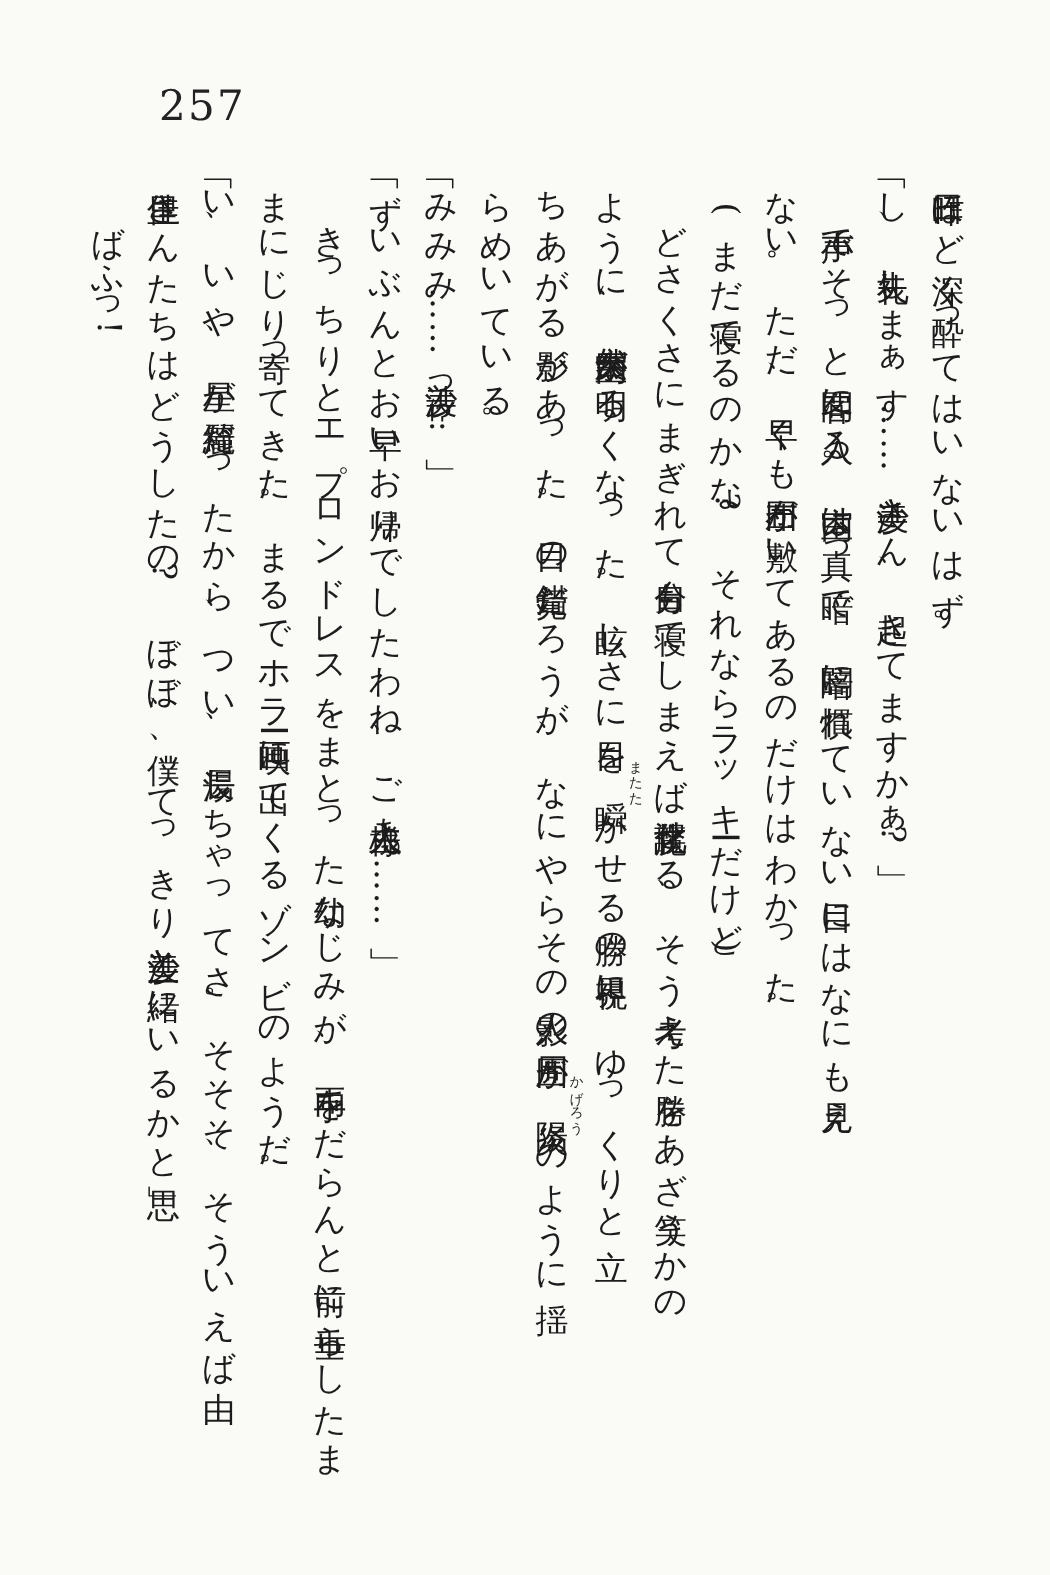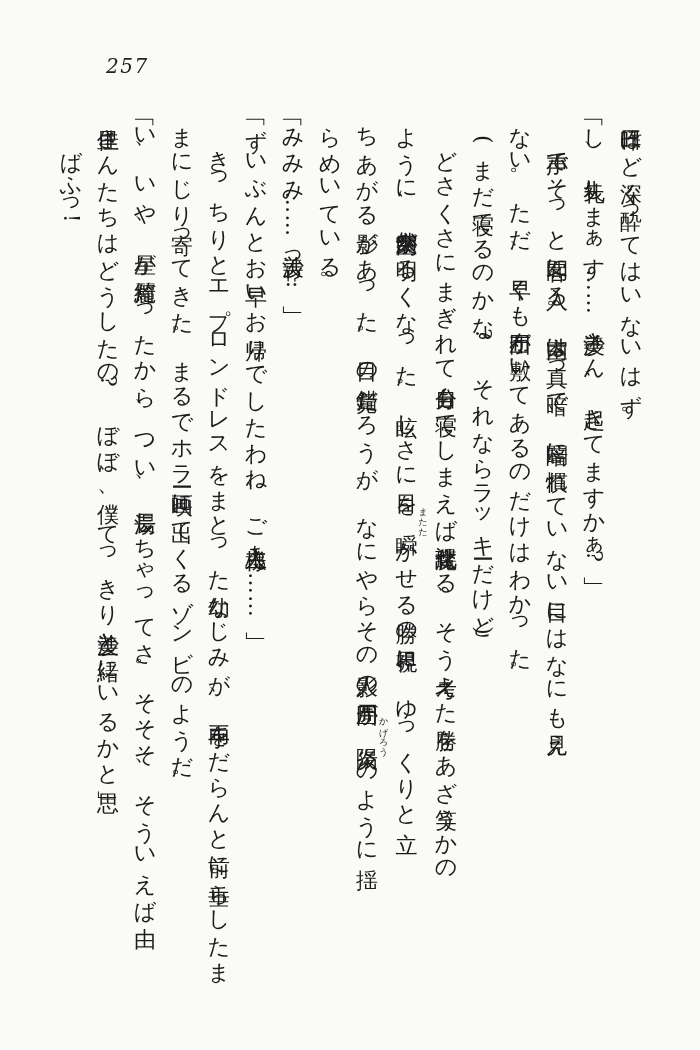--- a/index.html
+++ b/index.html
@@ -8,22 +8,21 @@
     width: 700px;
     height: 1050px;
     background: #fafaf7;
     overflow: hidden;
     font-family: "DejaVu Serif", "Liberation Serif", serif;
   }
   .page-number {
     position: absolute;
     top: 54px;
     left: 106px;
-    font-size: 20px;
-    font-style: italic;
+    font-size: 28px;
     letter-spacing: 1.5px;
     color: #222222;
   }
   .text-area {
     position: absolute;
     top: 112px;
     right: 50px;
     height: 882px;
     writing-mode: vertical-rl;
     font-size: 22px;

